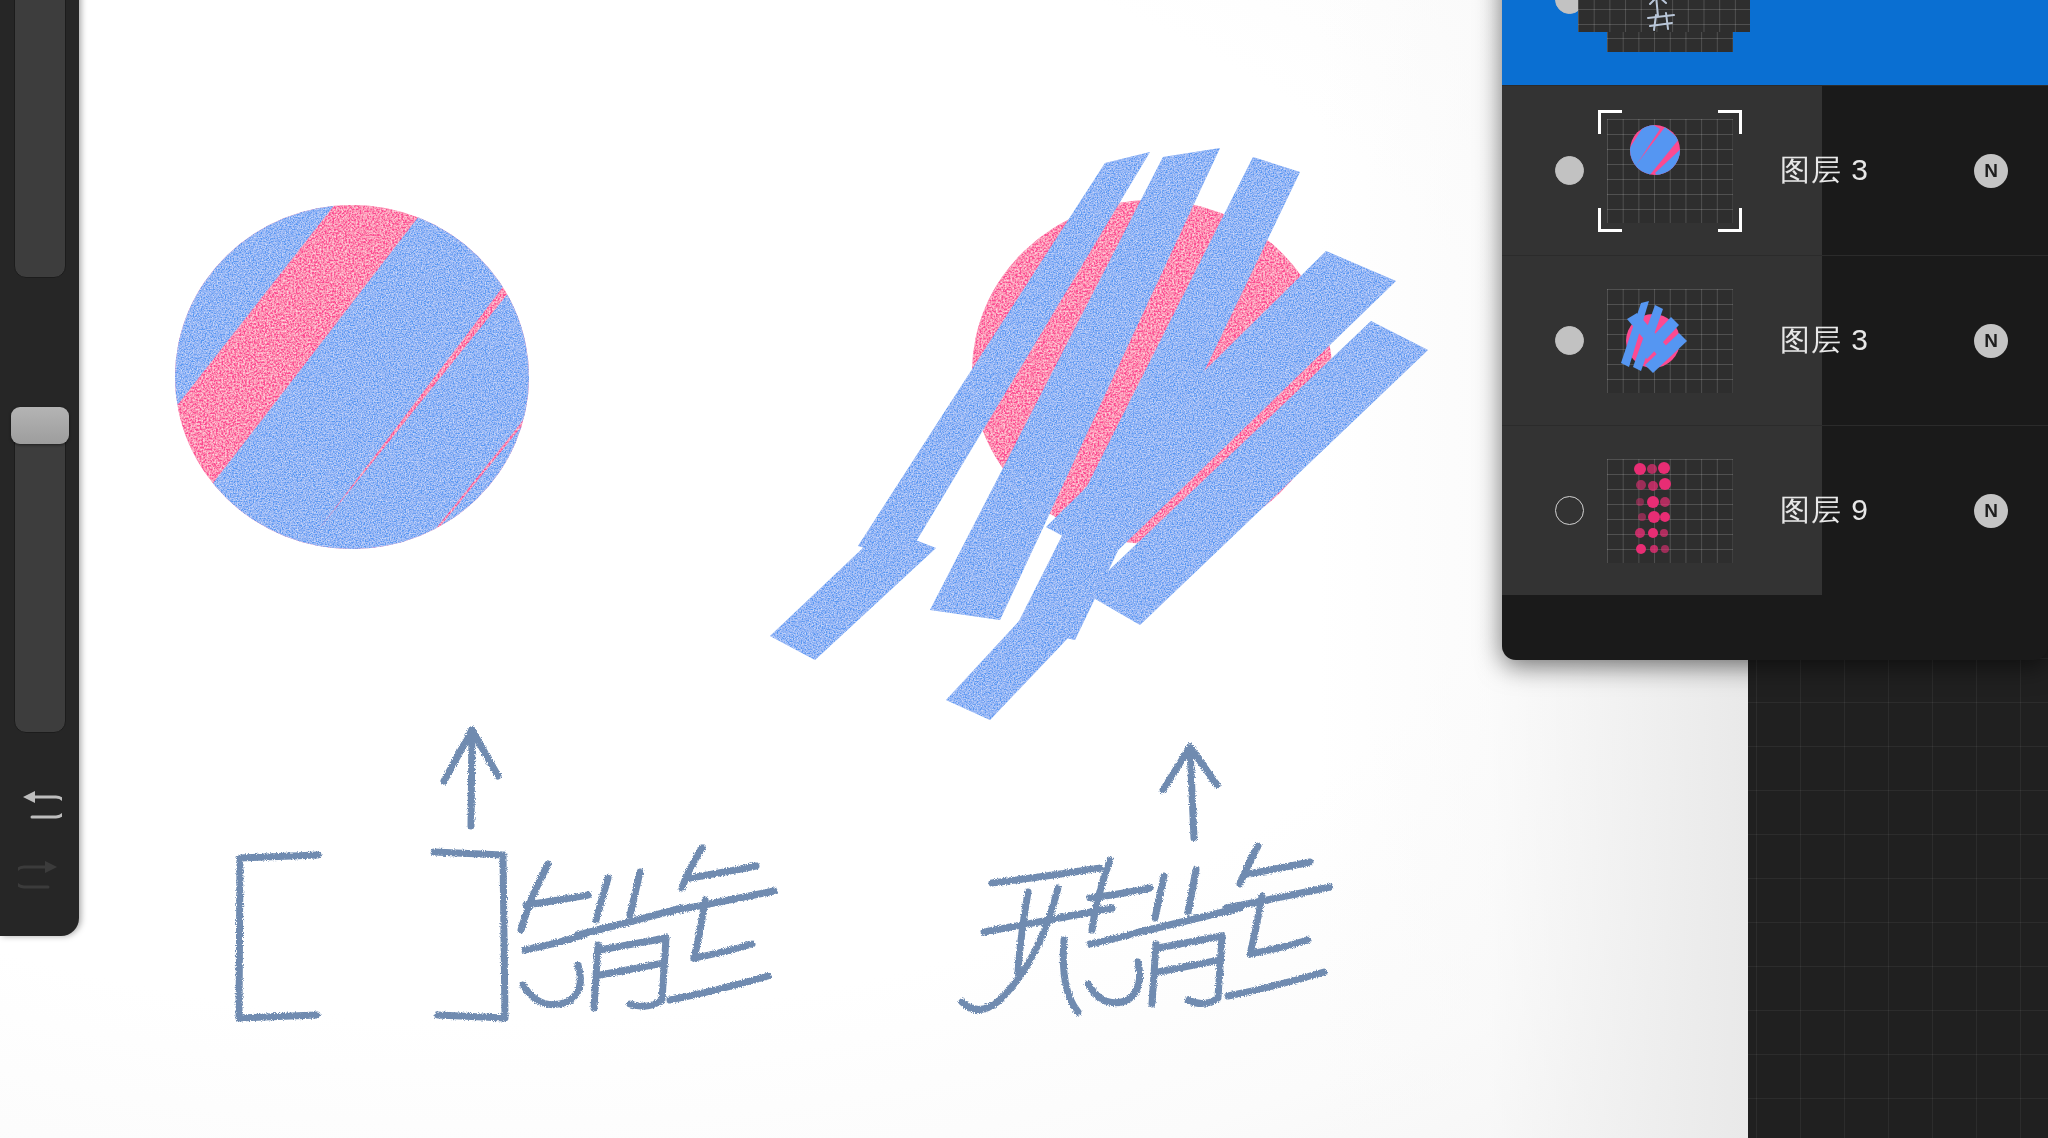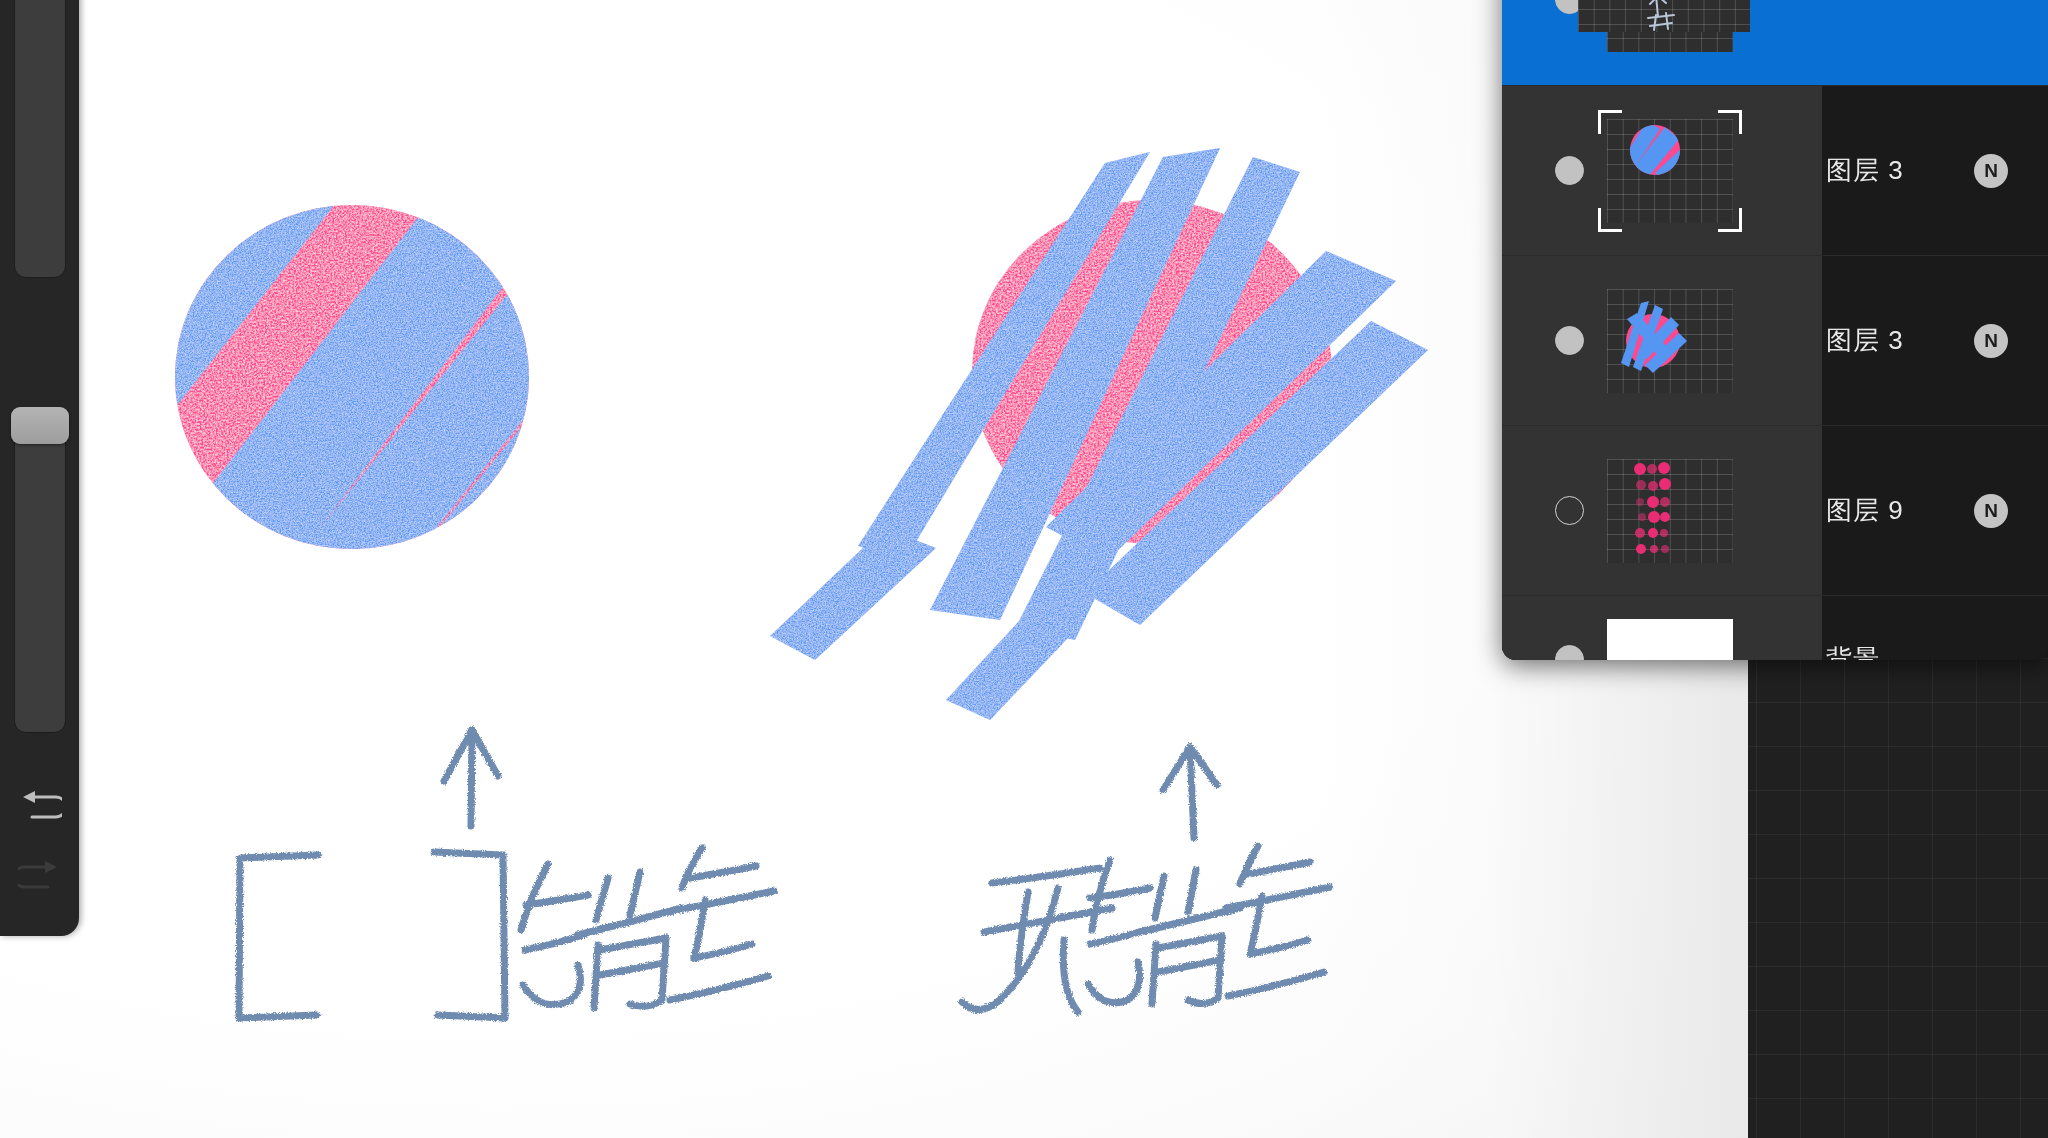--- a/index.html
+++ b/index.html
@@ -117,23 +117,23 @@
   .thumb.plain{ background:#ffffff; background-image:none; }
   .sel-corners{ position:absolute; inset:-9px; pointer-events:none; }
   .sel-corners i{ position:absolute; width:24px; height:24px; }
   .sel-corners i.tl{ left:0; top:0; border-left:3px solid #fff; border-top:3px solid #fff; }
   .sel-corners i.tr{ right:0; top:0; border-right:3px solid #fff; border-top:3px solid #fff; }
   .sel-corners i.bl{ left:0; bottom:0; border-left:3px solid #fff; border-bottom:3px solid #fff; }
   .sel-corners i.br{ right:0; bottom:0; border-right:3px solid #fff; border-bottom:3px solid #fff; }
 
   .layer-name{
     position:relative; z-index:2;
-    margin-left:93px;
+    margin-left:47px;
     color:#e8e8e8;
-    font-size:26px;
+    font-size:30px;
     letter-spacing:1px;
     white-space:nowrap;
   }
   .blend-badge{
     position:absolute; right:40px; top:50%; transform:translateY(-50%);
     z-index:2;
     width:34px; height:34px; border-radius:50%;
     background:#c4c4c4; color:#1e1e1e;
     font-size:19px; font-weight:bold;
     display:flex; align-items:center; justify-content:center;
@@ -412,27 +412,20 @@
                 <circle cx="47" cy="90" r="4" opacity=".8"></circle>
                 <circle cx="58" cy="90" r="4" opacity=".6"></circle>
             </g>
           </svg>
         </div>
       </div>
       <div class="layer-name">图层 9</div>
       <div class="blend-badge">N</div>
     </div>
 
-    <div class="layer-row" style="height:128px;">
-      <div class="vis-dot on"></div>
-      <div class="thumb-wrap" style="height:82px;">
-        <div class="thumb plain"></div>
-      </div>
-      <div class="layer-name">背景</div>
-    </div>
 
   </div>
 
   <div class="partial-thumb" style="left:1578px; top:-6px; width:172px; height:38px;">
     <svg width="172" height="38" viewBox="0 0 172 38">
       <g stroke="#b9c6d8" stroke-width="2" fill="none" stroke-linecap="round">
         <path d="M 78 2 L 80 22"></path>
           <path d="M 72 10 L 80 2 L 88 9"></path>
         <path d="M 70 24 L 96 21"></path>
           <path d="M 72 32 L 94 29"></path>

